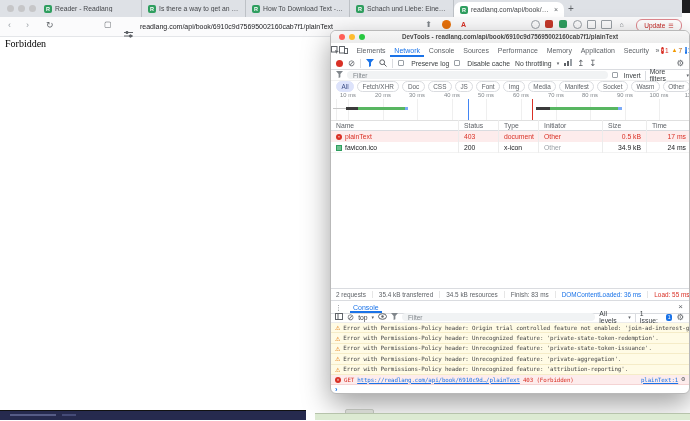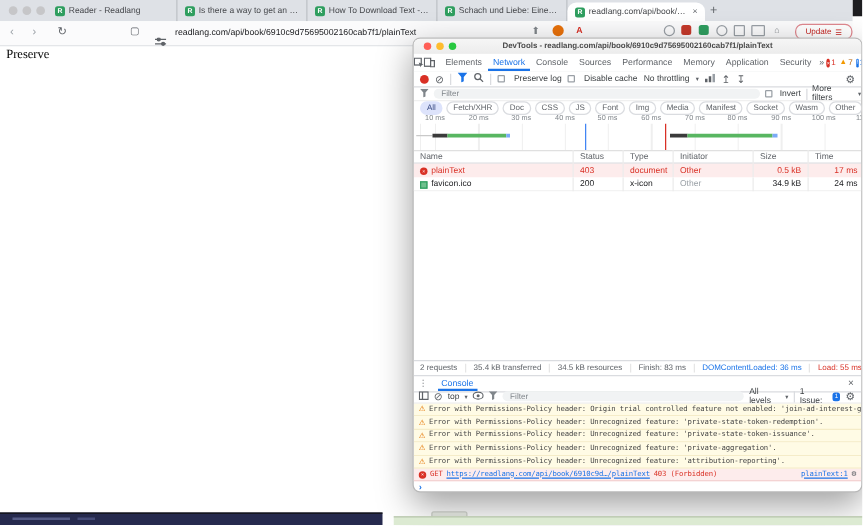--- a/index.html
+++ b/index.html
@@ -199,21 +199,21 @@
     <span class="ext" style="left:573px;border:1px solid #9aa0a6;border-radius:50%;width:7px;height:7px"></span>
     <span class="ext" style="left:587px;border:1px solid #9aa0a6;border-radius:1px;width:7px;height:7px"></span>
     <span class="ext" style="left:601px;border:1px solid #9aa0a6;border-radius:1px;width:9px;height:7px"></span>
     <span class="ext ic" style="left:617px;color:#80868b;font-size:7px">⌂</span>
     <div class="update-pill">
       <span>Update</span>
       <span style="font-size:6px">☰</span>
     </div>
   </div>
 
-  <div class="abs page-forbidden">Preserve</div>
+  <div class="abs page-forbidden">Forbidden</div>
 
   <div class="abs devtools">
 
     <div class="dt-titlebar">
       <span class="light" style="left:8px;background:#ff5f57"></span>
       <span class="light" style="left:18px;background:#febc2e"></span>
       <span class="light" style="left:28px;background:#28c840"></span>
       <div class="dt-title">DevTools - readlang.com/api/book/6910c9d75695002160cab7f1/plainText</div>
     </div>
 

